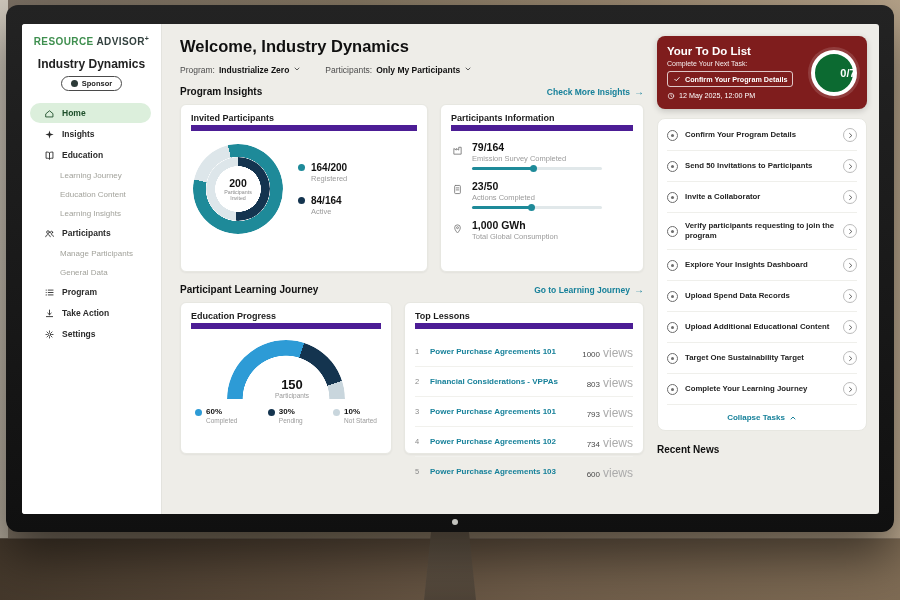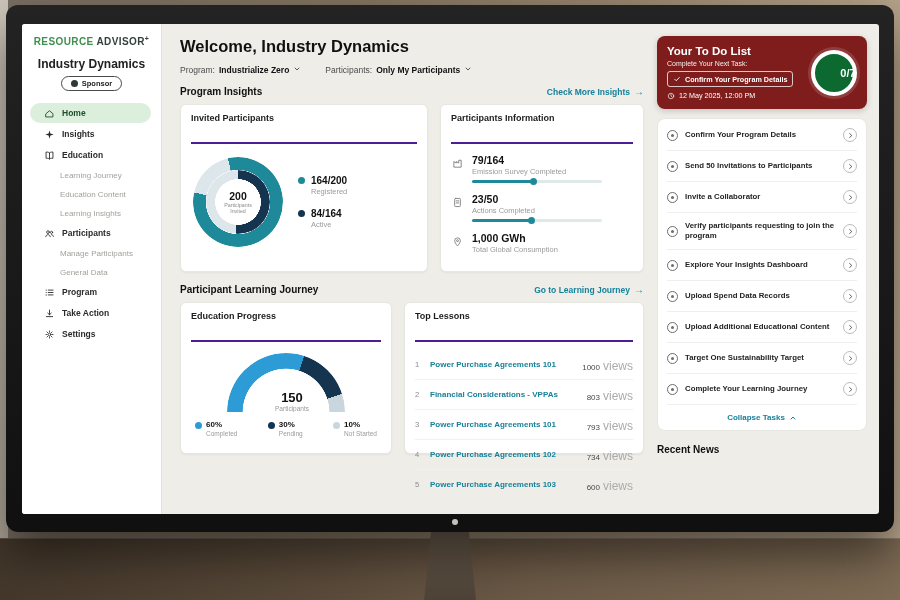--- a/index.html
+++ b/index.html
@@ -50,22 +50,22 @@
   .dd-chev svg { width:8px; height:8px; }
 
   .sec-hdr { display:flex; justify-content:space-between; align-items:center; margin:2px 0 7px; }
   .sec-title { font-size:10px; font-weight:700; color:#101010; }
   .sec-link { display:flex; align-items:center; gap:4px; font-size:8.5px; font-weight:700; color:#17819a; cursor:pointer; }
   .sec-link .arr { font-size:10px; }
 
   .cards { display:flex; gap:12px; margin-bottom:12px; }
   .card { background:#fff; border:1px solid #e7e7e1; border-radius:6px; box-shadow:0 1px 2px rgba(0,0,0,.05);
           padding:8px 10px; }
-  .card-title { font-size:9px; font-weight:700; color:#1c1c1c; padding-bottom:19px;
-          border-bottom:2px solid #4c1d95; margin-bottom:8px; }
+  .card-title { font-size:9px; font-weight:700; color:#1c1c1c; padding-bottom:2px;
+          border-bottom:6px solid #4c1d95; margin-bottom:8px; }
   .card.invited { width:248px; height:168px; }
   .card.info { flex:1; height:168px; }
   .card.education { width:212px; height:152px; }
   .card.lessons { flex:1; height:152px; }
 
   .invited-body { display:flex; align-items:center; gap:15px; padding:5px 0 0 2px; }
   .donut { position:relative; width:90px; height:90px; }
   .ring { position:absolute; border-radius:50%;
           -webkit-mask:radial-gradient(closest-side,transparent 71%,#000 72%);
           mask:radial-gradient(closest-side,transparent 71%,#000 72%); }

